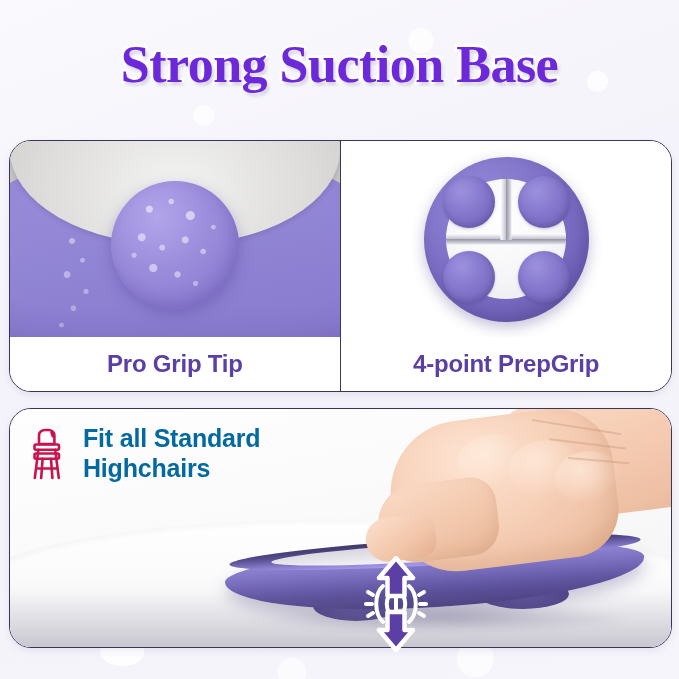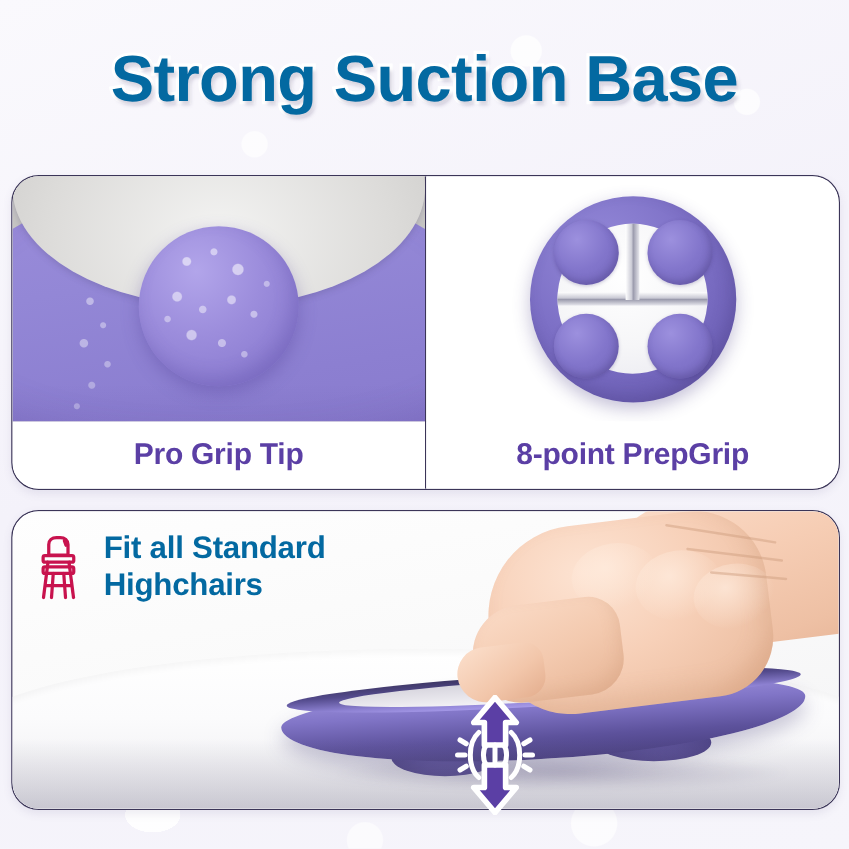--- a/index.html
+++ b/index.html
@@ -34,25 +34,26 @@
 
   
   #title-area{
     position:absolute;left:0;right:0;top:0;height:128px;
     display:flex;align-items:center;justify-content:center;
   }
   #headline{
     font-size:52px;
     font-weight:bold;
     letter-spacing:-.5px;
-    color:#0369a1;
+    color:#6d28d9;
     -webkit-text-stroke:5px #ffffff;
     paint-order:stroke fill;
     text-shadow:2px 3px 3px rgba(120,110,150,.30);
     white-space:nowrap;
+    font-family:Liberation Serif, serif;
   }
 
   
   .card{
     position:absolute;
     background:#ffffff;
     border:1.5px solid #3b3558;
     border-radius:22px;
     box-shadow:0 3px 7px rgba(90,80,130,.10);
     overflow:hidden;
@@ -316,21 +317,21 @@
           <div id="base-core">
             <div class="crossbar" id="crossbar-h"></div>
             <div class="crossbar" id="crossbar-v"></div>
           </div>
           <div class="pad" id="pad-tl"></div>
           <div class="pad" id="pad-tr"></div>
           <div class="pad" id="pad-bl"></div>
           <div class="pad" id="pad-br"></div>
         </div>
       </div>
-      <div class="caption">8-point PrepGrip</div>
+      <div class="caption">4-point PrepGrip</div>
     </div>
 
   </div>
 </div>
 
 <div class="card" id="bottom-card">
   <div id="bottom-scene">
     <div id="table-top"></div>
 
     <div id="plate-wrap">

